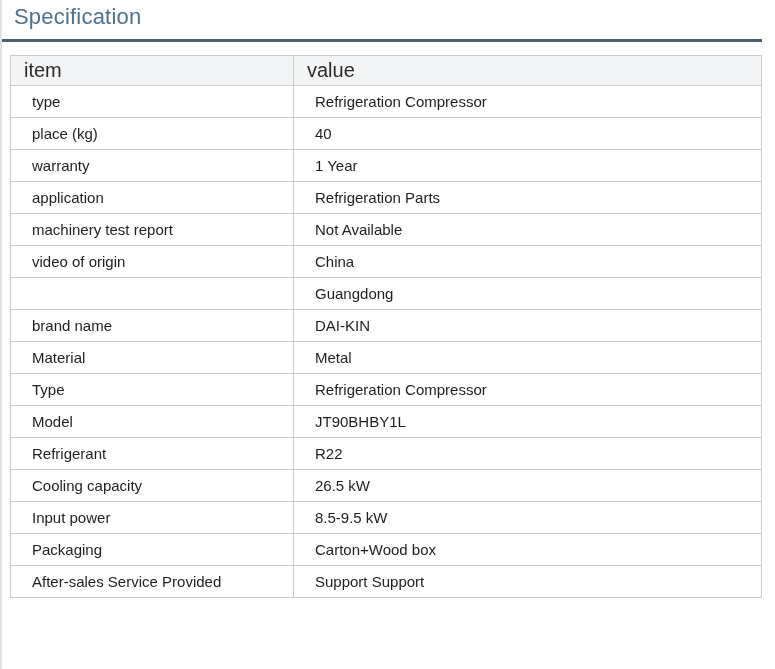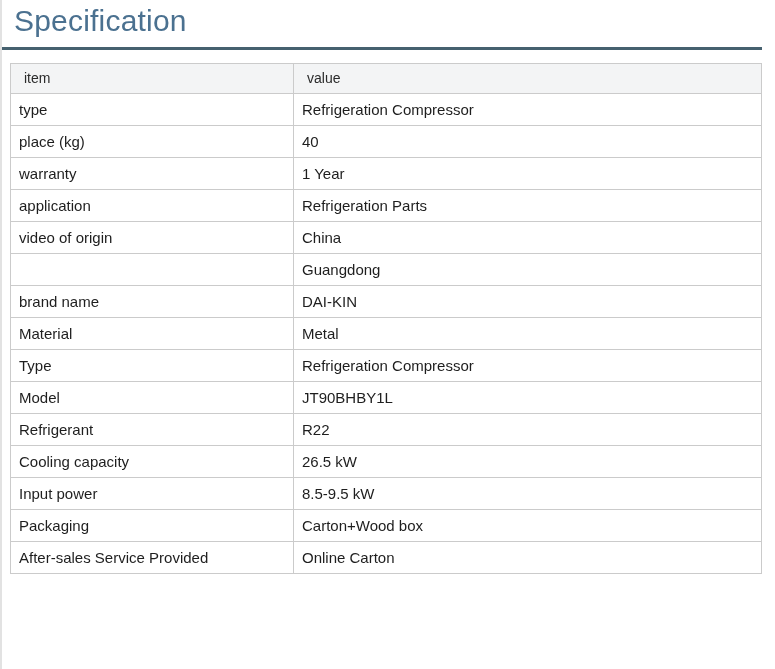--- a/index.html
+++ b/index.html
@@ -14,47 +14,47 @@
     box-sizing: border-box;
     border-left: 2px solid #e2e2e2;
     background: #ffffff;
     overflow: hidden;
   }
   .section-title {
     margin: 0;
     padding: 4px 0 9px 12px;
     width: 760px;
     box-sizing: border-box;
-    font-size: 30px;
+    font-size: 22px;
     font-weight: 400;
     color: #4b7190;
     border-bottom: 3px solid #46616f;
     letter-spacing: 0.2px;
   }
   table.spec-table {
     border-collapse: collapse;
     table-layout: fixed;
     width: 752px;
     margin: 13px 0 0 8px;
     font-size: 15px;
     color: #1e1e1e;
   }
   table.spec-table th {
     background: #f3f4f5;
     border: 1px solid #cbcbcb;
     font-weight: 400;
-    font-size: 14px;
+    font-size: 20px;
     color: #2b2b2b;
     text-align: left;
     padding: 7px 12px 7px 13px;
     line-height: 15px;
   }
   table.spec-table td {
     border: 1px solid #cbcbcb;
-    padding: 8px 12px 8px 8px;
+    padding: 8px 12px 8px 21px;
     line-height: 15px;
     height: 15px;
     overflow: hidden;
     white-space: nowrap;
   }
 </style>
 </head>
 <body>
 
 <div class="page">
@@ -80,20 +80,24 @@
         <td>place (kg)</td>
         <td>40</td>
       </tr>
       <tr>
         <td>warranty</td>
         <td>1 Year</td>
       </tr>
       <tr>
         <td>application</td>
         <td>Refrigeration Parts</td>
+      </tr>
+      <tr>
+        <td>machinery test report</td>
+        <td>Not Available</td>
       </tr>
       <tr>
         <td>video of origin</td>
         <td>China</td>
       </tr>
       <tr>
         <td></td>
         <td>Guangdong</td>
       </tr>
       <tr>
@@ -123,17 +127,17 @@
       <tr>
         <td>Input power</td>
         <td>8.5-9.5 kW</td>
       </tr>
       <tr>
         <td>Packaging</td>
         <td>Carton+Wood box</td>
       </tr>
       <tr>
         <td>After-sales Service Provided</td>
-        <td>Online Carton</td>
+        <td>Support Support</td>
       </tr>
     </tbody>
   </table>
 </div>
 
 </body></html>

